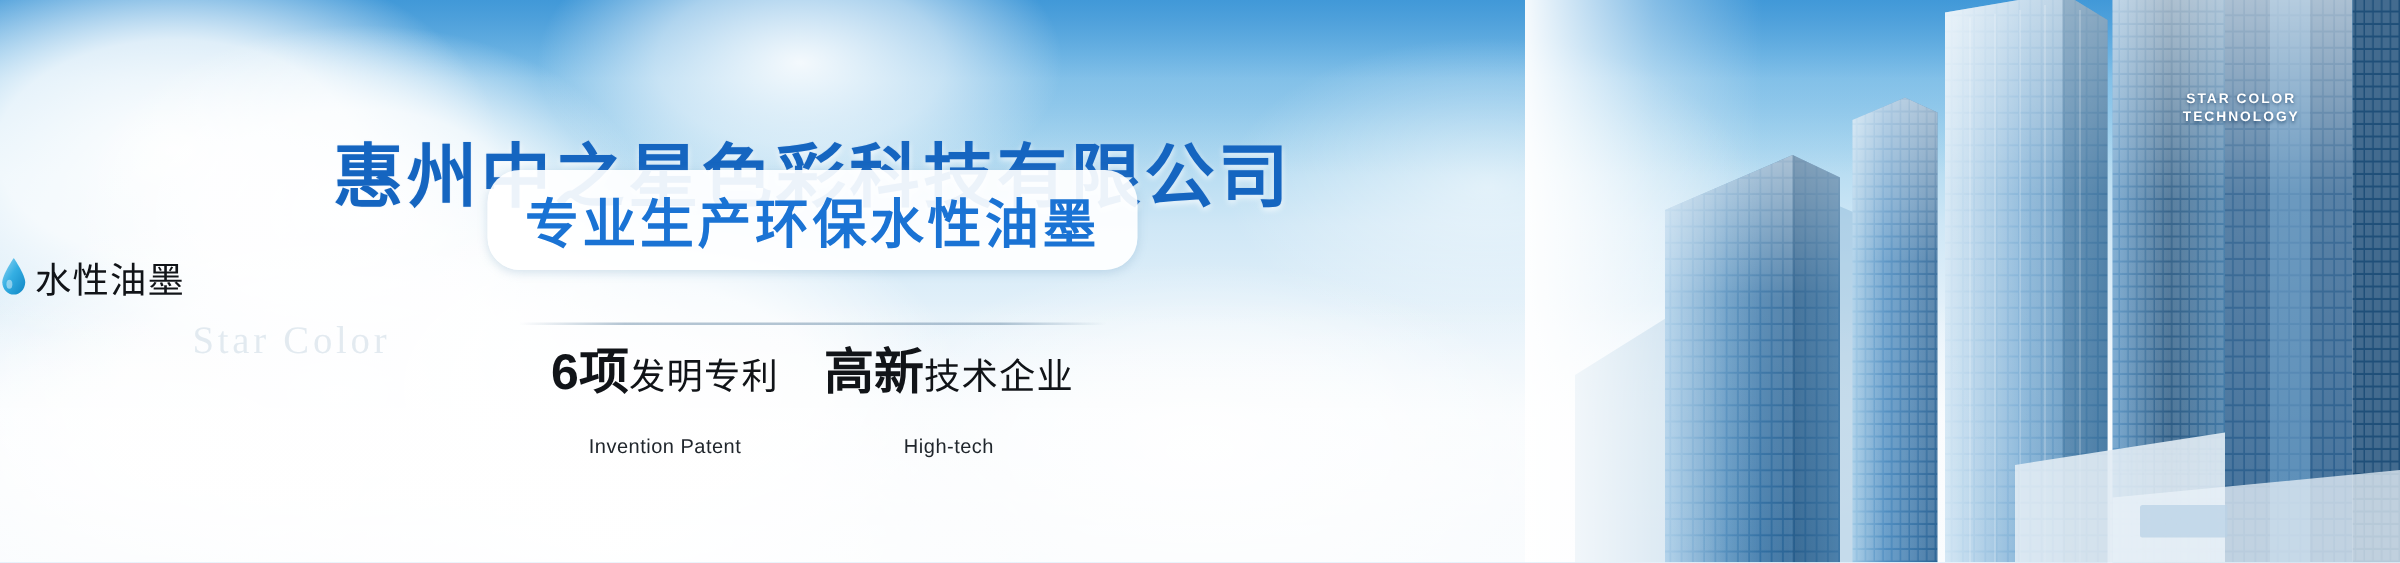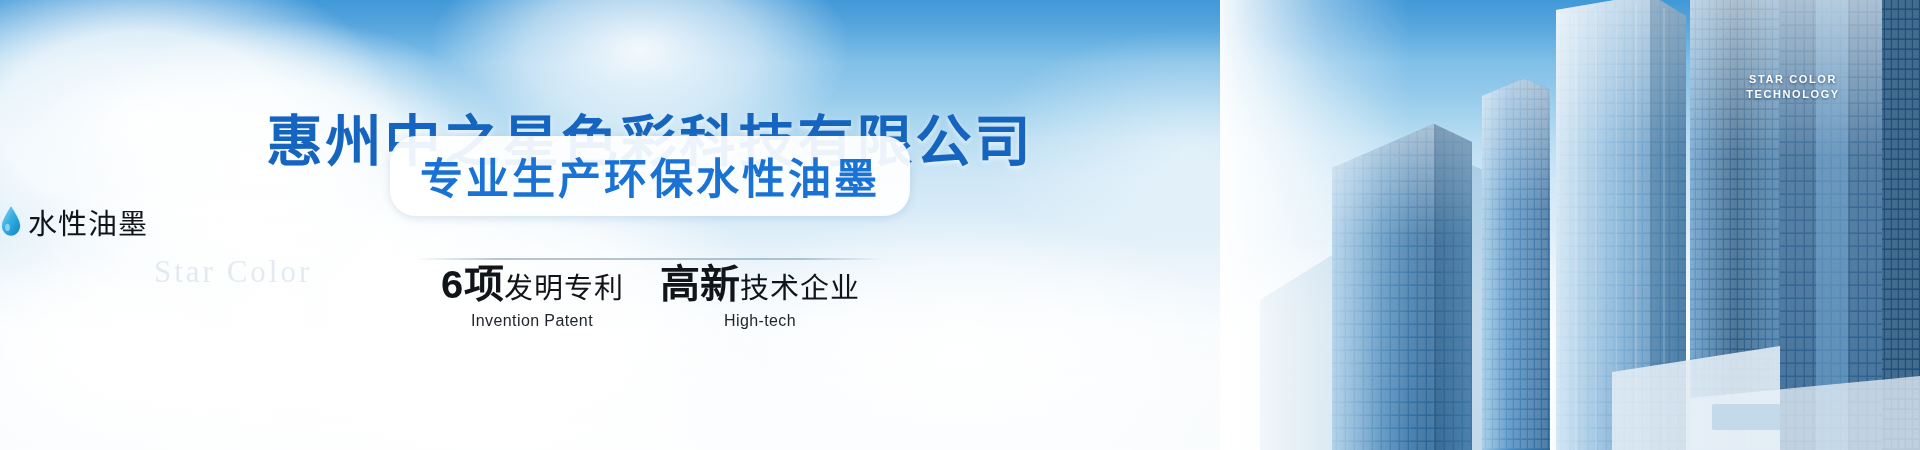--- a/index.html
+++ b/index.html
@@ -221,37 +221,36 @@
     justify-content: center;
     align-items: flex-start;
     gap: 36px;
   }
   .badge {
     text-align: center;
     white-space: nowrap;
   }
   .badge-cn {
     display: block;
-    line-height: 32px;
+    line-height: 52px;
     color: #111418;
-    font-family: Liberation Mono, monospace;
   }
   .badge-big {
     font-size: 40px;
     font-weight: 700;
     letter-spacing: 0;
   }
   .badge-small {
     font-size: 29px;
     font-weight: 500;
     letter-spacing: 1px;
   }
   .badge-en {
     display: block;
-    margin-top: 2px;
+    margin-top: 16px;
     font-size: 16px;
     font-weight: 400;
     letter-spacing: .4px;
     color: #20262c;
   }
 </style>
 </head>
 <body>
 
 <div class="banner">

